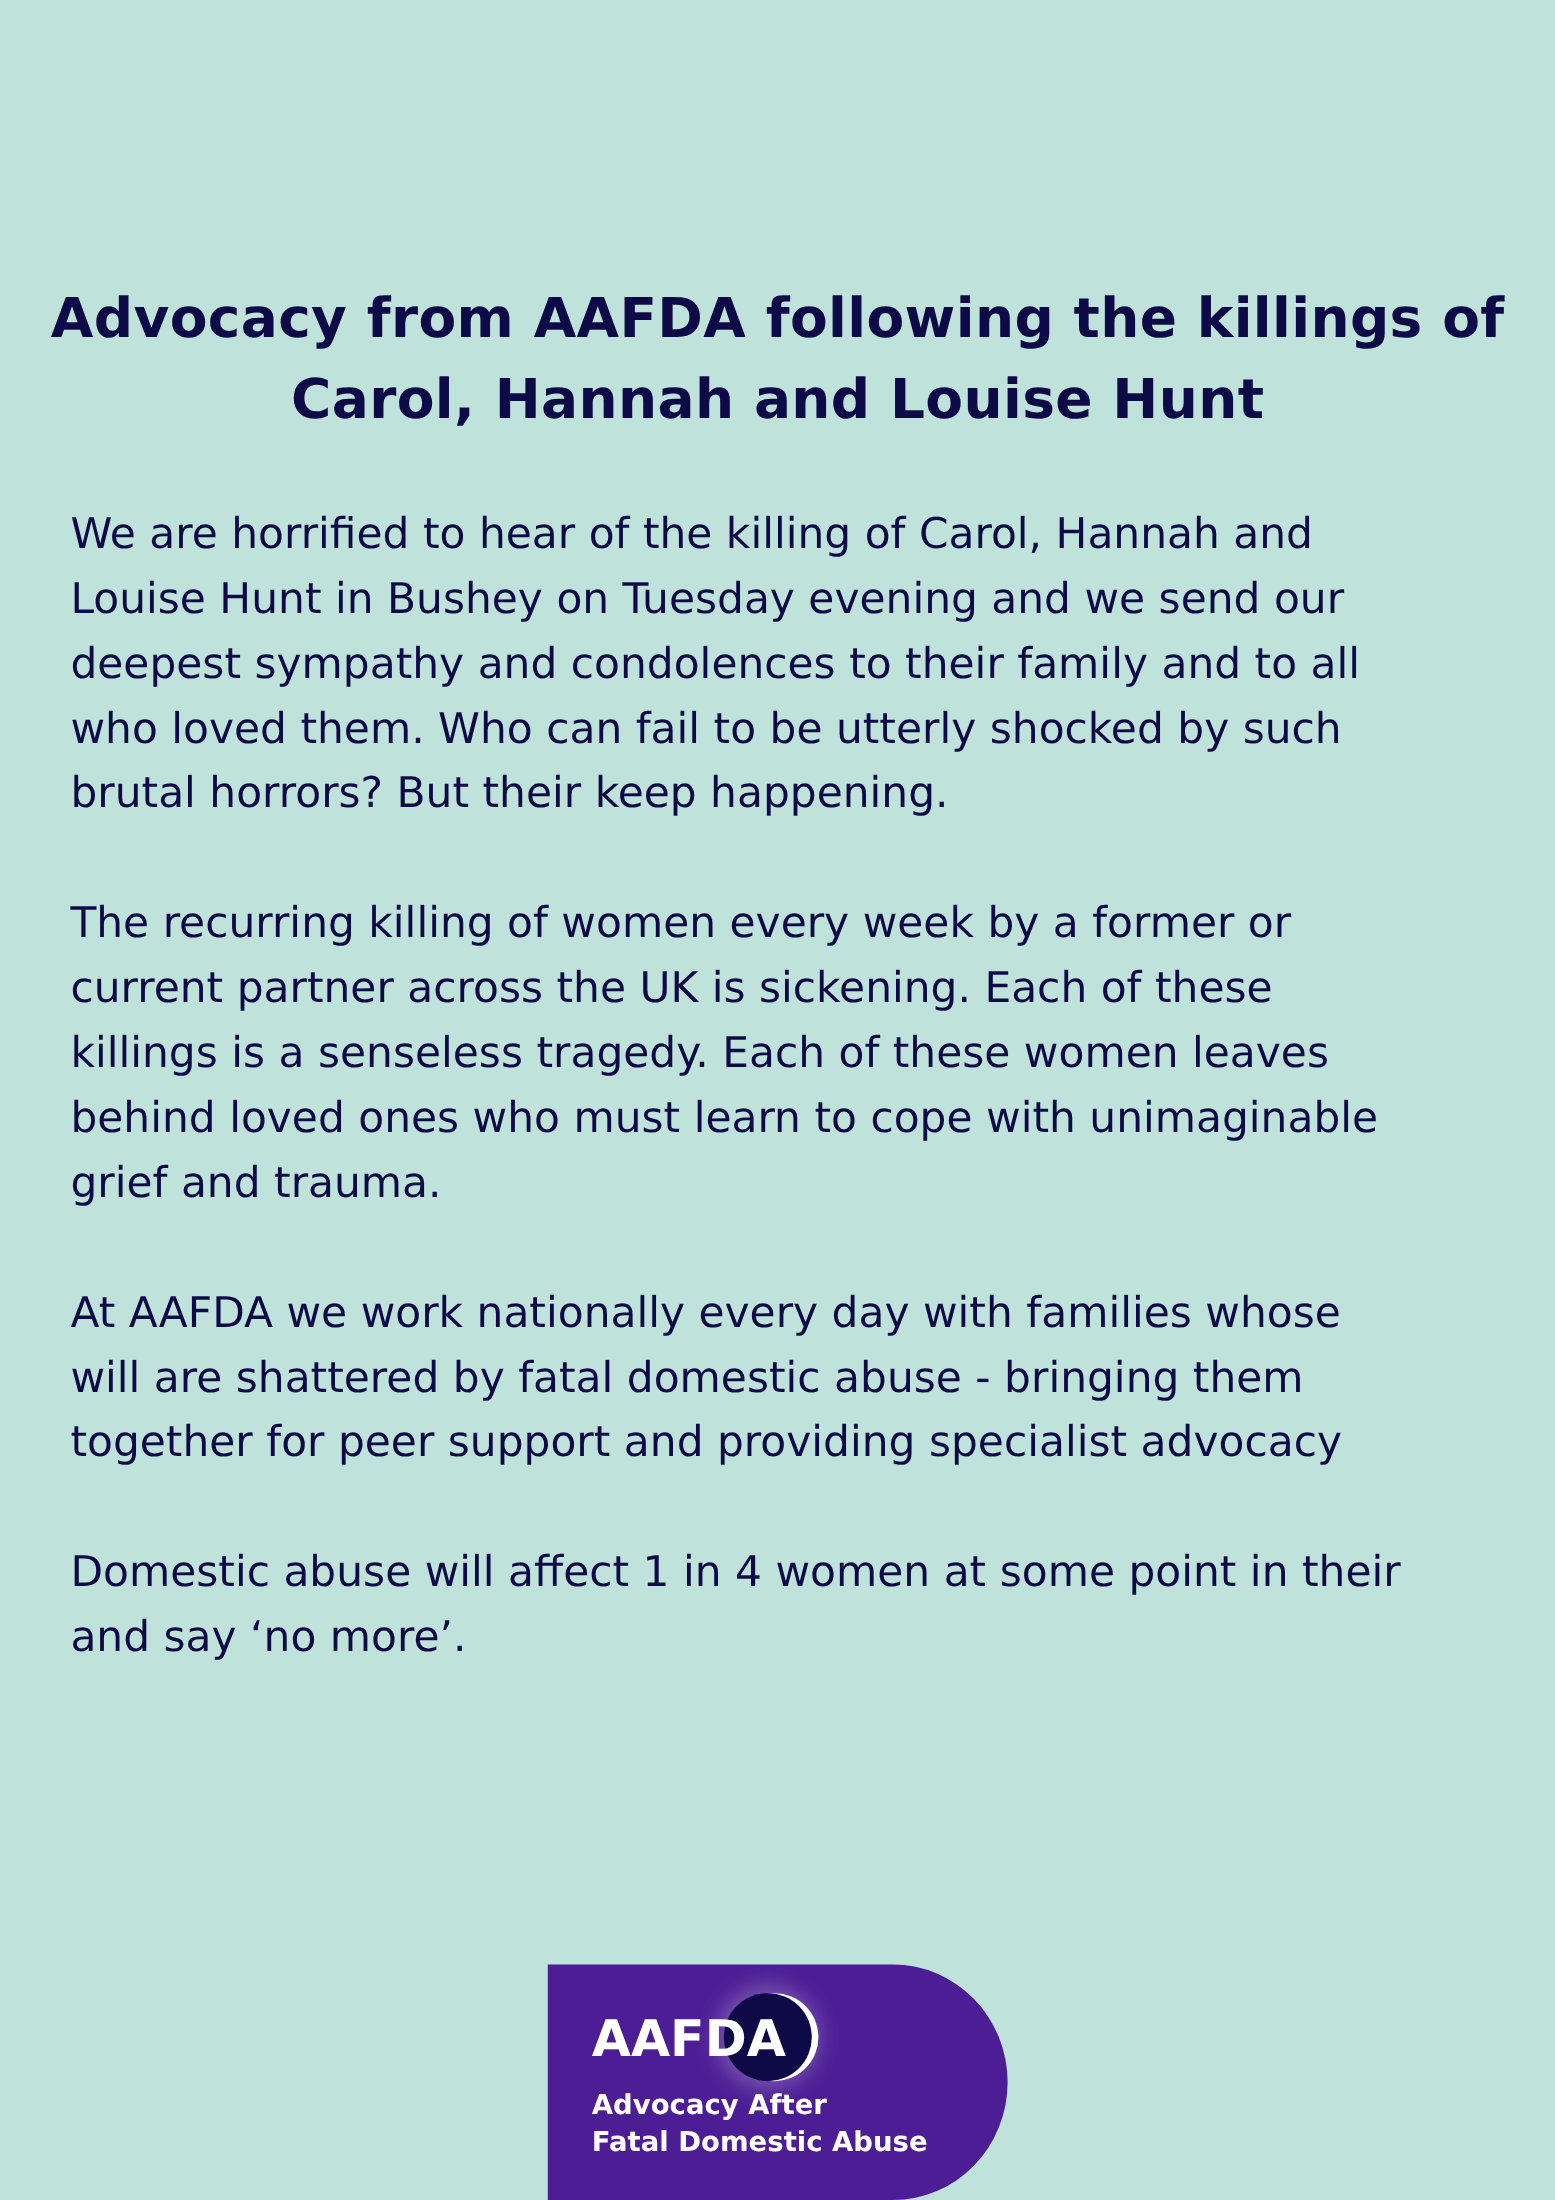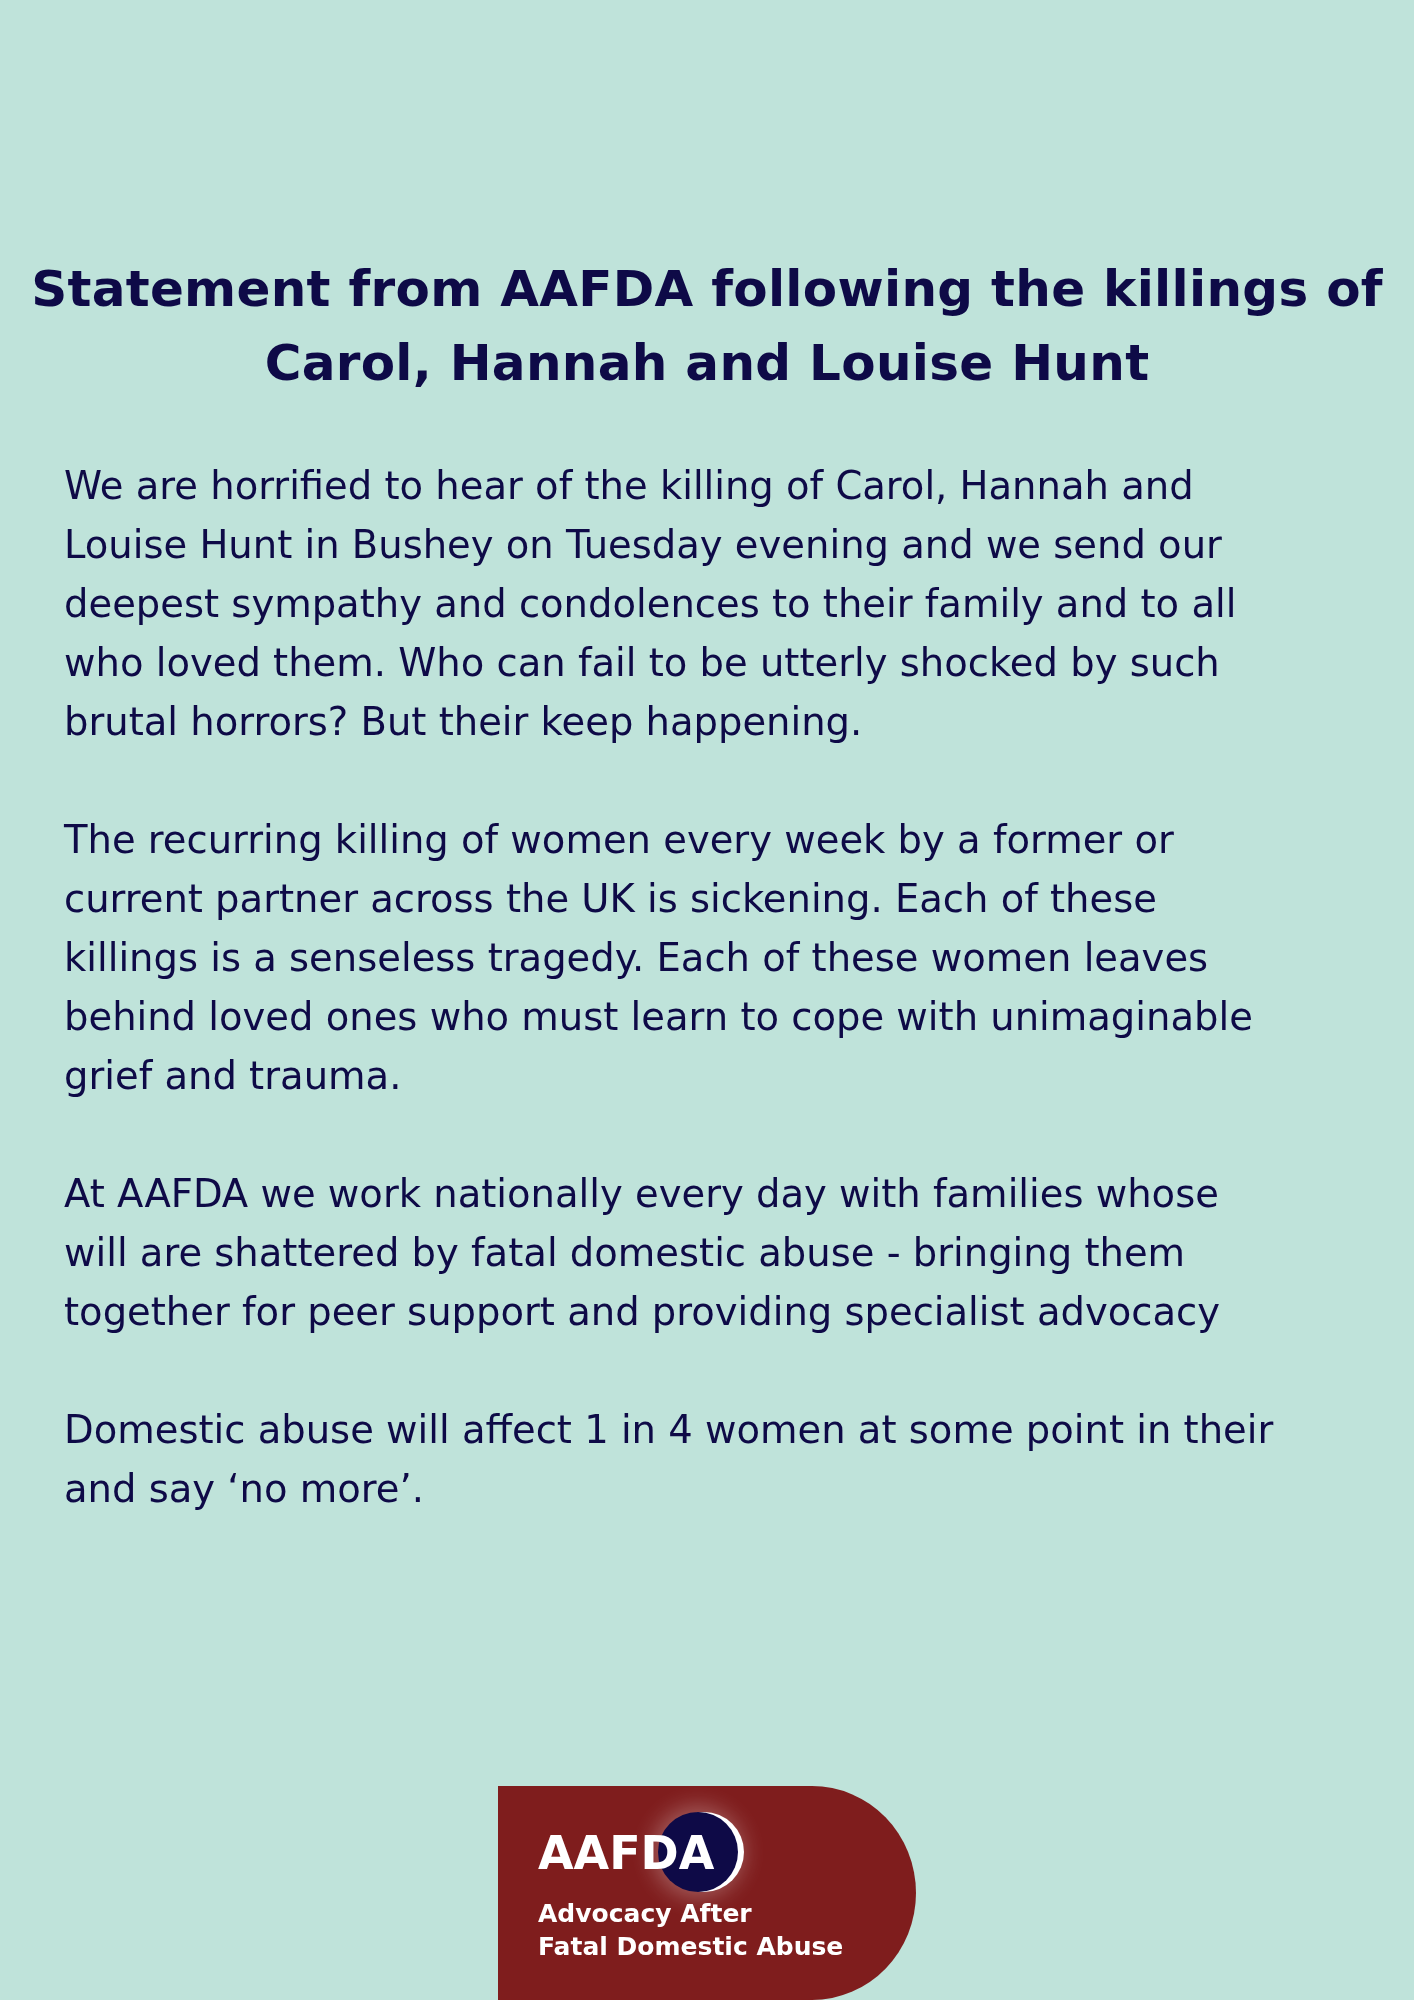--- a/index.html
+++ b/index.html
@@ -39,21 +39,21 @@
       font-weight: 400;
       margin: 0 0 59px 0;
     }
     .para .line { display: block; white-space: nowrap; }
     .logo {
       position: absolute;
       left: 498px;
       top: 1786px;
       width: 418px;
       height: 214px;
-      background: #7f1d1d;
+      background: #4c1d95;
       border-top-right-radius: 107px 110px;
       border-bottom-right-radius: 107px 110px;
       color: #ffffff;
     }
     .logo-word {
       position: absolute;
       left: 40px;
       top: 40px;
       font-size: 46px;
       font-weight: 700;
@@ -77,21 +77,21 @@
       font-size: 25px;
       line-height: 33px;
       font-weight: 600;
     }
     .logo-tag .line { display: block; white-space: nowrap; }
   </style>
 </head>
 <body>
 
 <h1 class="title">
-  <span class="line">Statement from AAFDA following the killings of</span>
+  <span class="line">Advocacy from AAFDA following the killings of</span>
   <span class="line">Carol, Hannah and Louise Hunt</span>
 </h1>
 
 <div class="body">
   <p class="para">
     <span class="line">We are horrified to hear of the killing of Carol, Hannah and</span>
     <span class="line">Louise Hunt in Bushey on Tuesday evening and we send our</span>
     <span class="line">deepest sympathy and condolences to their family and to all</span>
     <span class="line">who loved them. Who can fail to be utterly shocked by such</span>
     <span class="line">brutal horrors? But their keep happening.</span>

